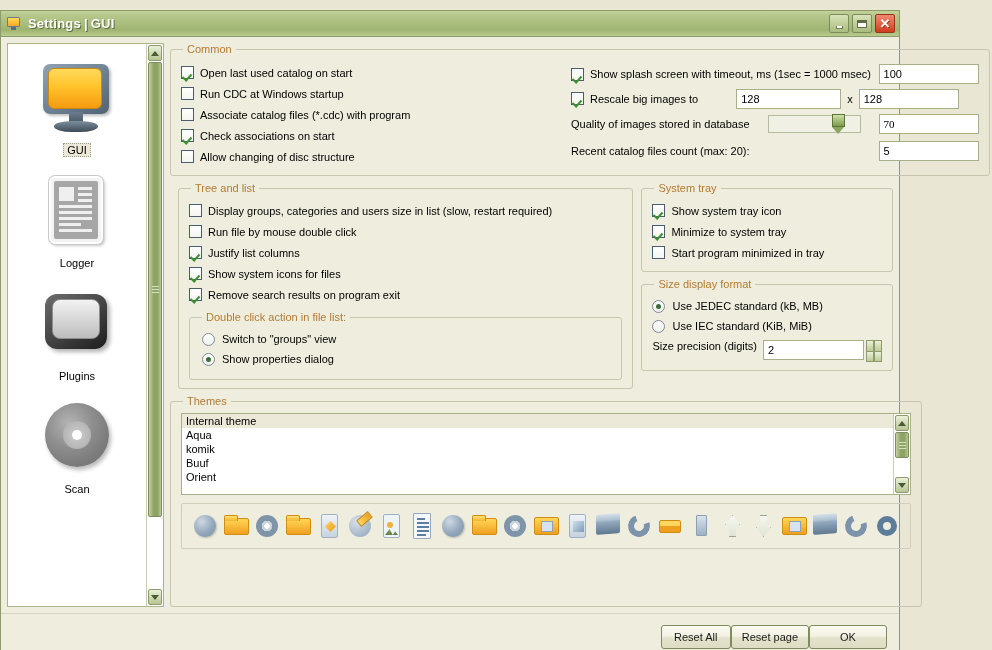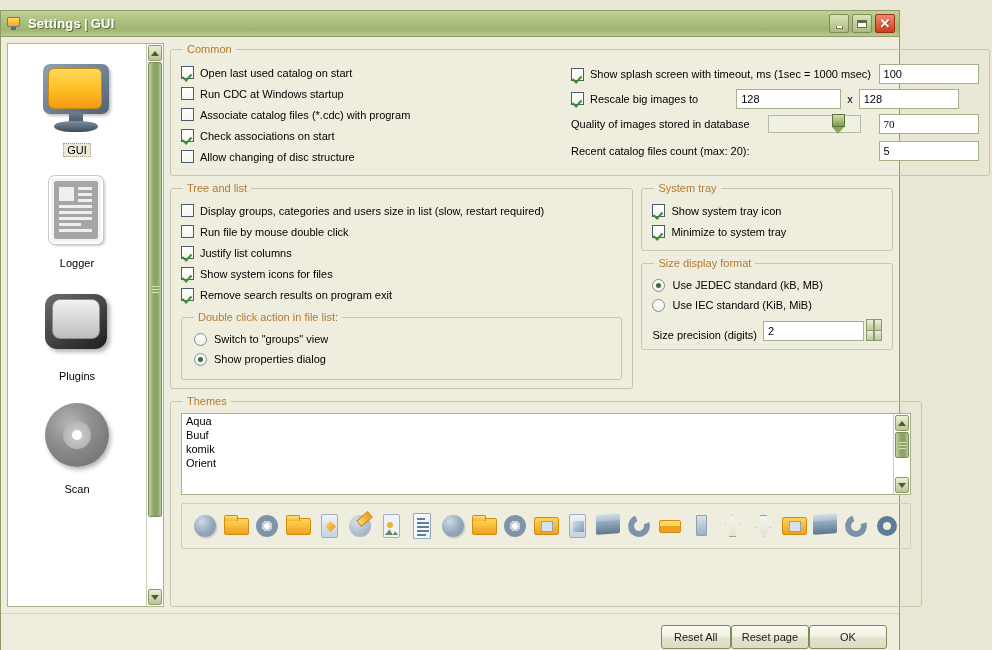--- a/index.html
+++ b/index.html
@@ -316,21 +316,21 @@
   }
   .slider .thumb .tp {
     width: 0; height: 0; margin-left: 0;
     border-left: 6.5px solid transparent;
     border-right: 6.5px solid transparent;
     border-top: 7px solid #8aa55c;
   }
 
   
   #midrow { display: flex; gap: 8px; align-items: stretch; }
-  #grp-tree { flex: 1 1 auto; }
+  #grp-tree { flex: 1 1 auto; margin-left: 8px; }
   #rightcol { flex: 0 0 244px; display: flex; flex-direction: column; gap: 6px; }
 
   fieldset.sub {
     border: 1px solid #c6c5ae;
     border-radius: 3px;
     margin: 6px 0 0 0;
     padding: 6px 10px 10px 12px;
   }
   fieldset.sub > legend { color: #b37b32; font-size: 11px; padding: 0 4px; }
 
@@ -339,21 +339,21 @@
     width: 13px; height: 13px; border-radius: 50%;
     border: 1px solid #7f8b9b;
     background: linear-gradient(to bottom,#ffffff,#eef0ea);
     margin-right: 7px; position: relative; flex: 0 0 13px;
   }
   .rb.on::after {
     content: ""; position: absolute; left: 3px; top: 3px;
     width: 5px; height: 5px; border-radius: 50%; background: #3d6b3a;
   }
 
-  #spinrow { display: flex; align-items: flex-end; margin-top: 4px; }
+  #spinrow { display: flex; align-items: flex-start; margin-top: 4px; }
   .spin {
     width: 16px; display: flex; flex-direction: column;
     margin-left: 2px;
   }
   .spin div {
     height: 11px;
     border: 1px solid #8c9a6c;
     background: linear-gradient(to bottom, #eaf0d9, #bcca98);
     display: flex; align-items: center; justify-content: center;
   }
@@ -741,20 +741,24 @@
           <fieldset class="grp">
             <legend>System tray</legend>
             <div class="cbrow">
               <div class="chk on"></div>
               <span class="cblabel">Show system tray icon</span>
             </div>
             <div class="cbrow">
               <div class="chk on"></div>
               <span class="cblabel">Minimize to system tray</span>
             </div>
+            <div class="cbrow">
+              <div class="chk"></div>
+              <span class="cblabel">Start program minimized in tray</span>
+            </div>
           </fieldset>
 
           <fieldset class="grp">
             <legend>Size display format</legend>
             <div class="rbrow">
               <div class="rb on"></div>
               <span class="cblabel">Use JEDEC standard (kB, MB)</span>
             </div>
             <div class="rbrow">
               <div class="rb"></div>
@@ -776,23 +780,24 @@
 
         </div>
       </div>
 
       <fieldset class="grp" id="grp-themes">
         <legend>Themes</legend>
         <div id="themes-inner">
 
           <div id="themelist-wrap">
             <div id="themelist">
+              <div class="theme-row sel">Internal theme</div>
               <div class="theme-row">Aqua</div>
+              <div class="theme-row">komik</div>
               <div class="theme-row">Buuf</div>
-              <div class="theme-row">komik</div>
               <div class="theme-row">Orient</div>
             </div>
             <div class="vscroll" style="border-left:1px solid #c9cdb6;">
               <div class="sb-btn">
                   <div class="arrow-up"></div>
                 </div>
               <div class="sb-track">
                 <div class="sb-thumb" style="top:0; height:26px;">
                     <div class="grip"></div>
                   </div>

